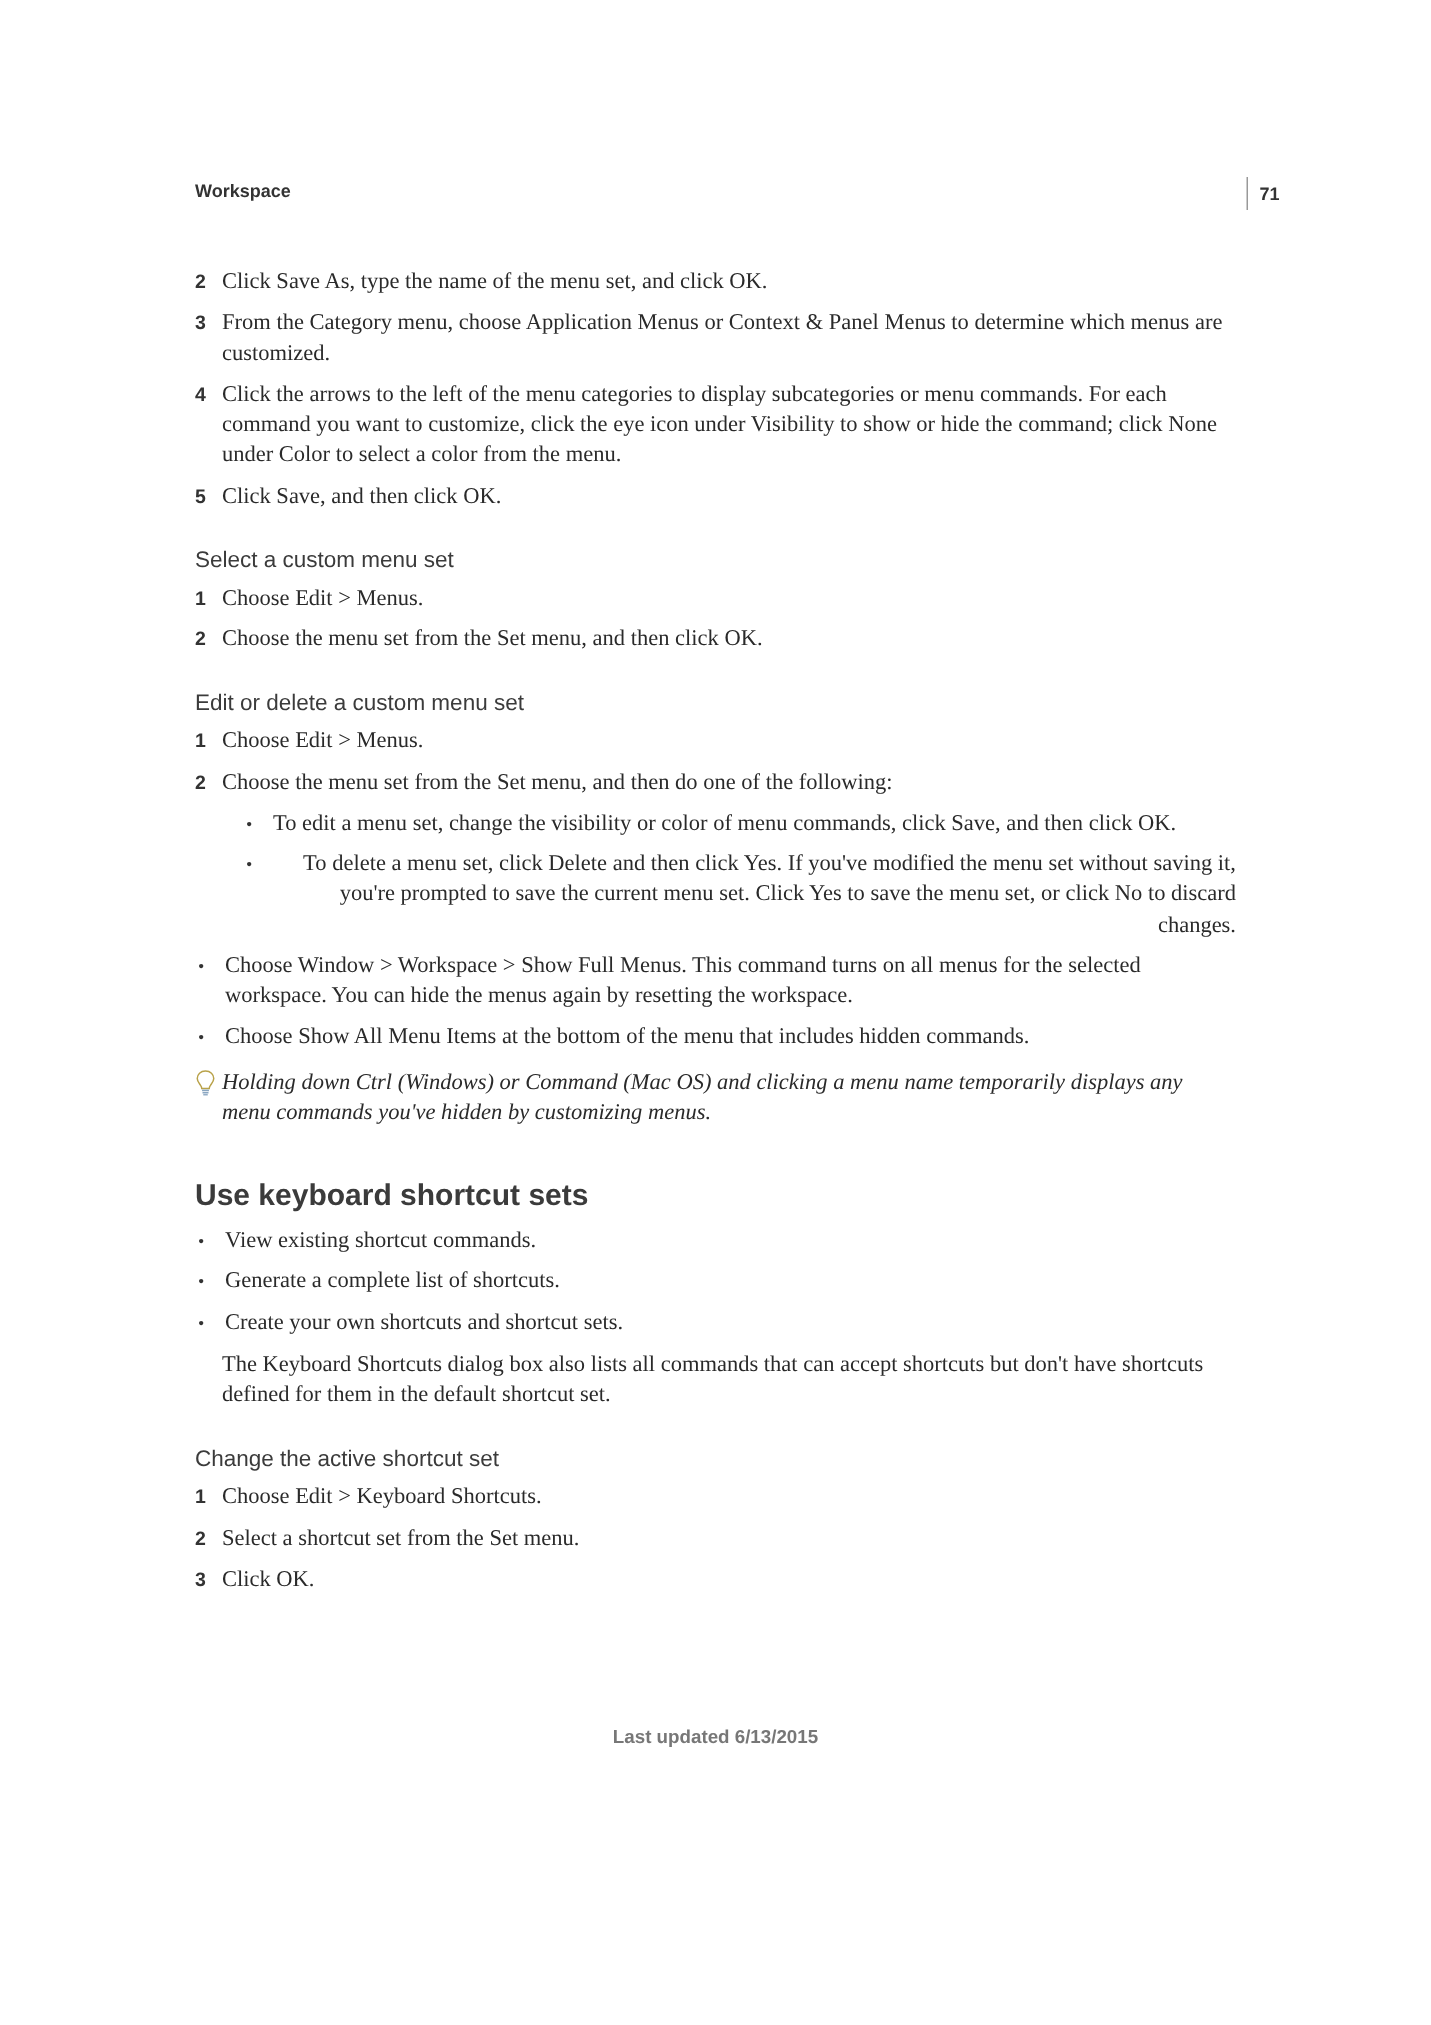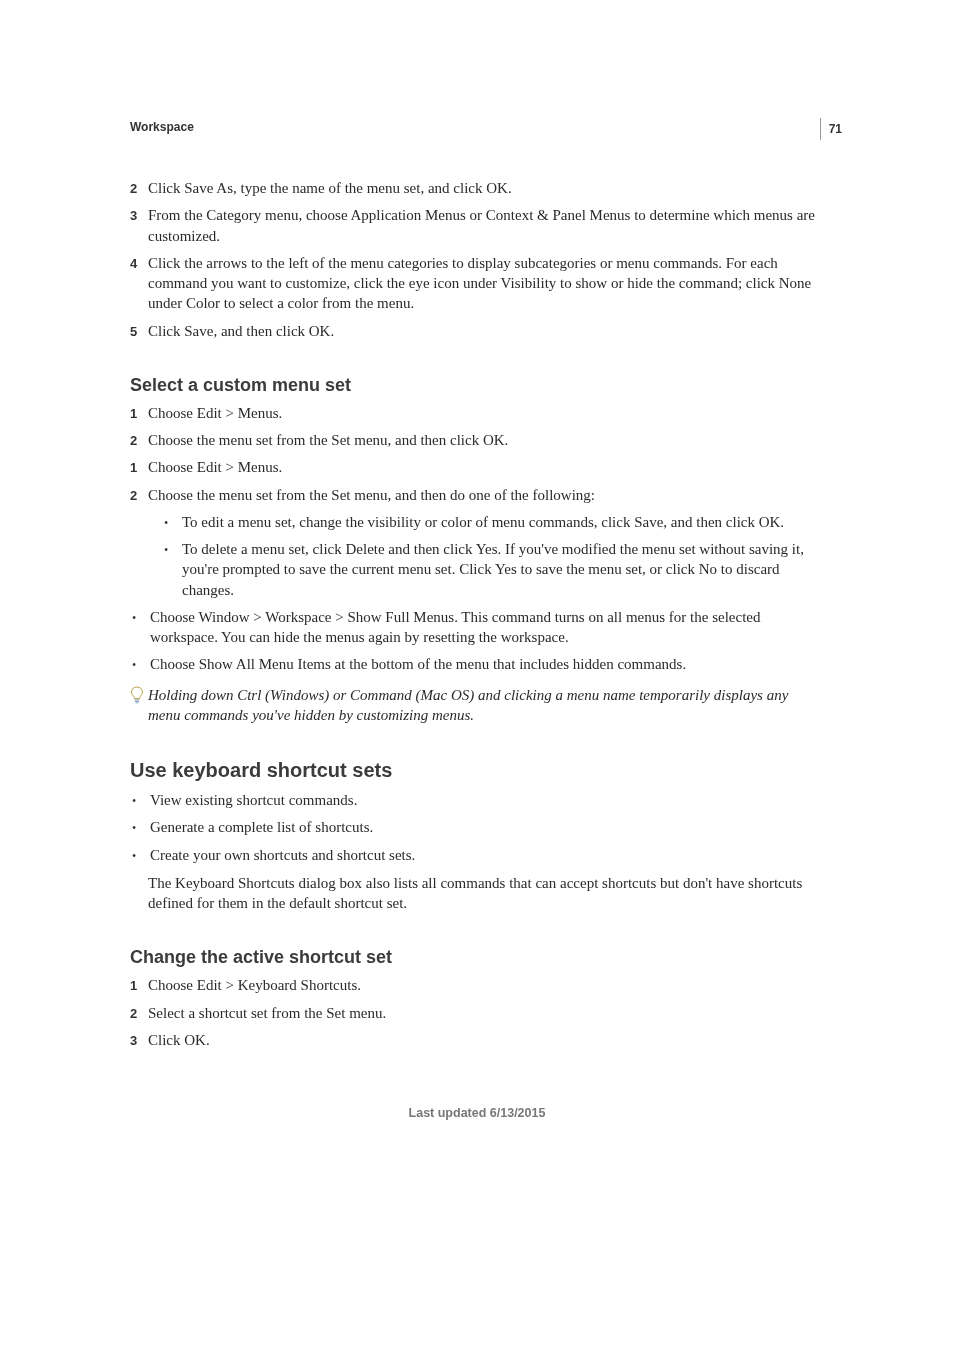--- a/index.html
+++ b/index.html
@@ -10,21 +10,21 @@
     color: #2a2a2a;
     width: 954px;
   }
   .page {
     padding: 120px 130px 60px 130px;
     position: relative;
   }
   .pagenum-box {
     position: absolute;
     top: 118px;
-    right: 112px;
+    right: 101px;
     border-left: 1px solid #999;
     padding: 4px 0 4px 8px;
     font-family: "Myriad Pro", "Helvetica Neue", Arial, sans-serif;
     font-size: 12px;
     font-weight: 700;
     color: #333;
   }
   .running-head {
     font-family: "Myriad Pro", "Helvetica Neue", Arial, sans-serif;
     font-size: 12px;
@@ -34,24 +34,24 @@
   }
   h2.section {
     font-family: "Myriad Pro", "Helvetica Neue", Arial, sans-serif;
     font-size: 20px;
     font-weight: 700;
     color: #3b3b3b;
     margin: 34px 0 8px 0;
   }
   h3.subsection {
     font-family: "Myriad Pro", "Helvetica Neue", Arial, sans-serif;
-    font-size: 18px;
-    font-weight: 700;
+    font-size: 15px;
+    font-weight: 400;
     color: #3b3b3b;
-    margin: 34px 0 4px 0;
+    margin: 24px 0 4px 0;
   }
   ol.numbered {
     list-style: none;
     padding: 0;
     margin: 0;
   }
   ol.numbered > li {
     display: flex;
     align-items: baseline;
     margin: 7px 0;
@@ -86,20 +86,21 @@
     font-size: 12px;
     display: inline-block;
     width: 18px;
     flex-shrink: 0;
     text-align: left;
     padding-left: 2px;
     color: #333;
   }
   ul.bullets.nested {
     margin-left: 32px;
+    text-align: right;
   }
   .indent-para {
     margin-left: 18px;
     font-size: 15px;
     line-height: 1.35;
     margin-top: 8px;
     margin-bottom: 24px;
   }
   .body-para {
     font-size: 15px;
@@ -121,21 +122,21 @@
     font-size: 15px;
     line-height: 1.35;
     flex: 1;
   }
   .footer {
     text-align: center;
     font-family: "Myriad Pro", "Helvetica Neue", Arial, sans-serif;
     font-weight: 700;
     font-size: 12.5px;
     color: #777;
-    margin-top: 56px;
+    margin-top: 88px;
   }
 </style>
 </head>
 <body>
 
 <div class="page">
 
   <div class="pagenum-box">71</div>
 
   <div class="running-head">Workspace</div>
@@ -164,20 +165,21 @@
     <li>
         <span class="num">1</span>
         <span class="txt">Choose Edit &gt; Menus.</span>
       </li>
     <li>
         <span class="num">2</span>
         <span class="txt">Choose the menu set from the Set menu, and then click OK.</span>
       </li>
   </ol>
 
+  <h3 class="subsection">Edit or delete a custom menu set</h3>
   <ol class="numbered">
     <li>
         <span class="num">1</span>
         <span class="txt">Choose Edit &gt; Menus.</span>
       </li>
     <li>
         <span class="num">2</span>
         <span class="txt">Choose the menu set from the Set menu, and then do one of the following:</span>
       </li>
   </ol>

